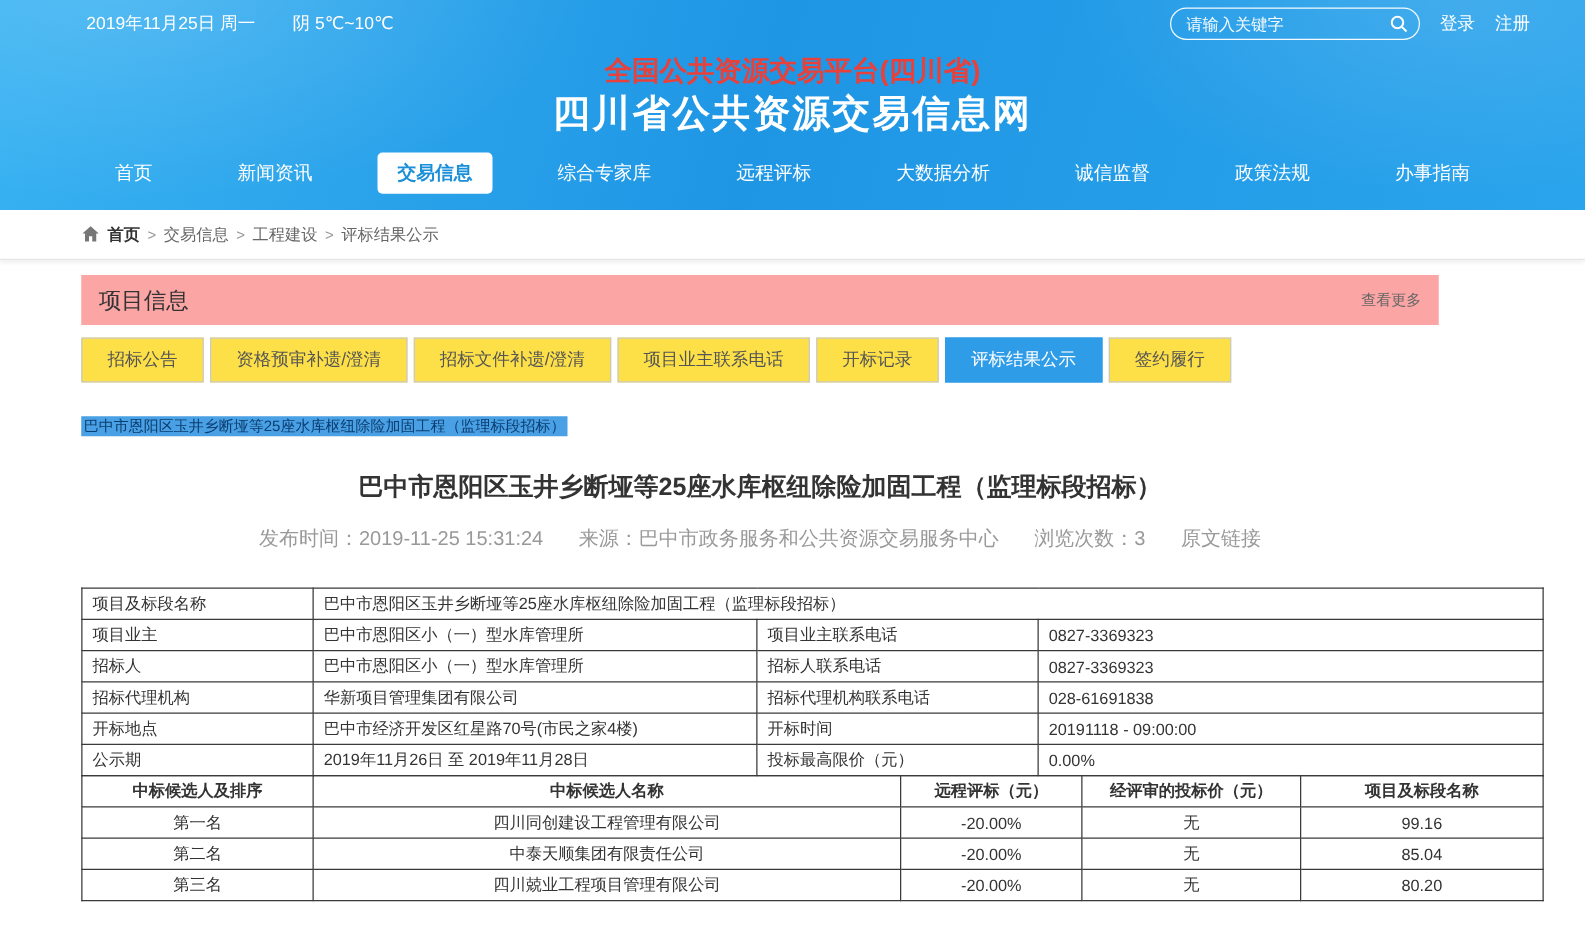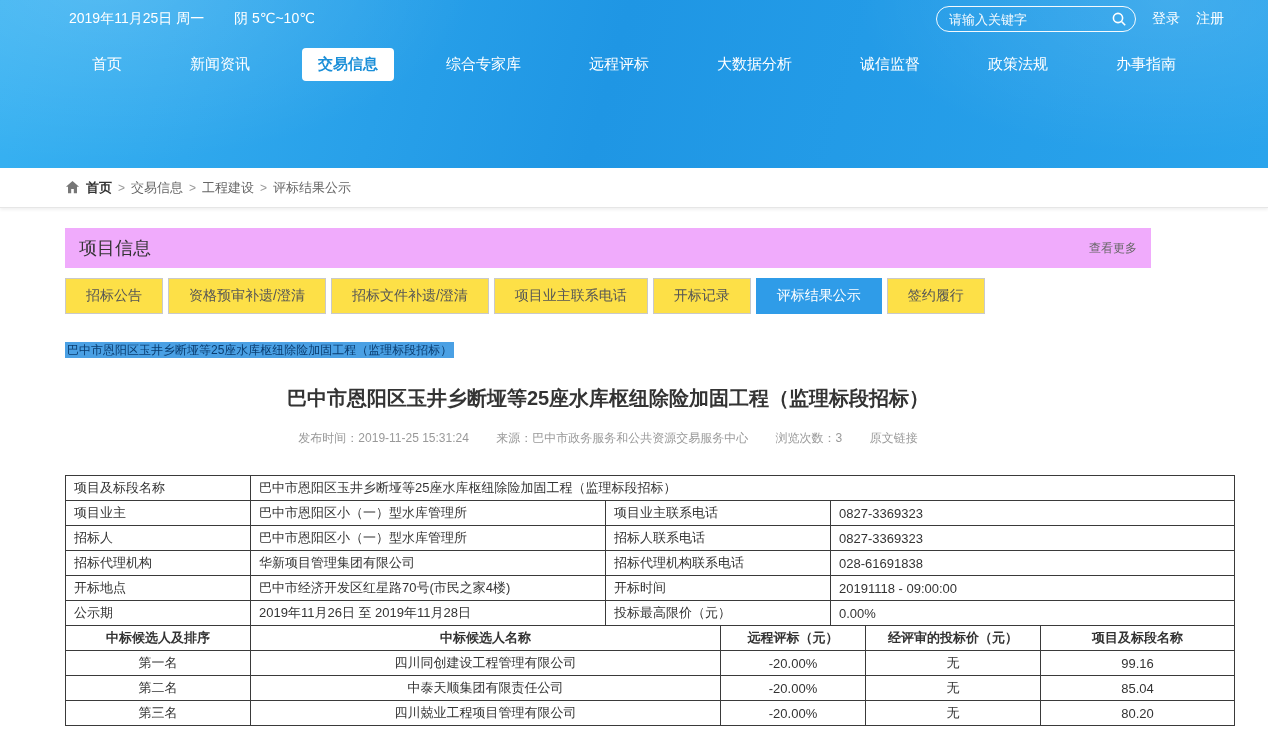--- a/index.html
+++ b/index.html
@@ -40,36 +40,36 @@
                     padding-left:65px; background:#fff;
                     border-bottom:1px solid #e6e6e6; box-shadow:0 2px 3px rgba(0,0,0,.06); }
   .home-icon { display:flex; align-items:center; }
   .crumb { color:#666; font-size:13px; }
   .crumb.strong { color:#333; font-weight:bold; }
   .sep { color:#999; font-size:12px; }
 
   
   .container { width:1086px; margin-left:65px; }
 
-  .section-bar { margin-top:20px; height:40px; background:#f0abfc;
+  .section-bar { margin-top:12px; height:40px; background:#fca5a5;
                  display:flex; align-items:center; justify-content:space-between; padding:0 14px; }
   .section-title { font-size:18px; color:#333; }
   .more { font-size:12px; color:#666; }
 
   .tabs { margin-top:10px; display:flex; }
   .tab { font-size:14px; color:#555; background:#fde047; border:1px solid #c9c9c9;
          padding:8px 20px; margin-right:5px; white-space:nowrap; }
   .tab.active { background:#2f9ce8; border-color:#2f9ce8; color:#fff; }
 
   .selected-link-wrap { margin-top:26px; }
   .selected-link { font-size:12px; color:#0a3d70; background:#4aa0e4; padding:1px 2px; }
 
   .article-title { margin-top:26px; text-align:center; font-size:20px; font-weight:bold; color:#333; }
 
-  .meta { margin-top:18px; text-align:center; font-size:12px; color:#999; }
+  .meta { margin-top:18px; text-align:center; font-size:16px; color:#999; }
   .meta span, .meta a { margin:0 12px; color:#999; }
 
   .subtitle { margin-top:36px; text-align:center; font-size:15px; color:#333; }
 
   
   table { border-collapse:collapse; table-layout:fixed; width:1170px; margin-top:28px;
           font-size:13px; color:#333; }
   table.cand { margin-top:-1px; }
   td, th { border:1px solid #3a3a3a; height:25px; padding:2px 8px; font-weight:normal; }
   .info td { text-align:left; }
@@ -93,20 +93,24 @@
               <circle cx="7" cy="7" r="4.6" fill="none" stroke="#fff" stroke-width="1.6"></circle>
               <line x1="10.5" y1="10.5" x2="14.2" y2="14.2" stroke="#fff" stroke-width="1.6"></line>
             </svg>
         </span>
       </div>
       <a class="toplink">登录</a>
       <a class="toplink">注册</a>
     </div>
   </div>
 
+  <div class="titles">
+    <div class="platform-title">全国公共资源交易平台(四川省)</div>
+    <div class="site-title">四川省公共资源交易信息网</div>
+  </div>
 
   <nav class="mainnav">
     <a class="nav-item">首页</a>
     <a class="nav-item">新闻资讯</a>
     <a class="nav-item active">交易信息</a>
     <a class="nav-item">综合专家库</a>
     <a class="nav-item">远程评标</a>
     <a class="nav-item">大数据分析</a>
     <a class="nav-item">诚信监督</a>
     <a class="nav-item">政策法规</a>

